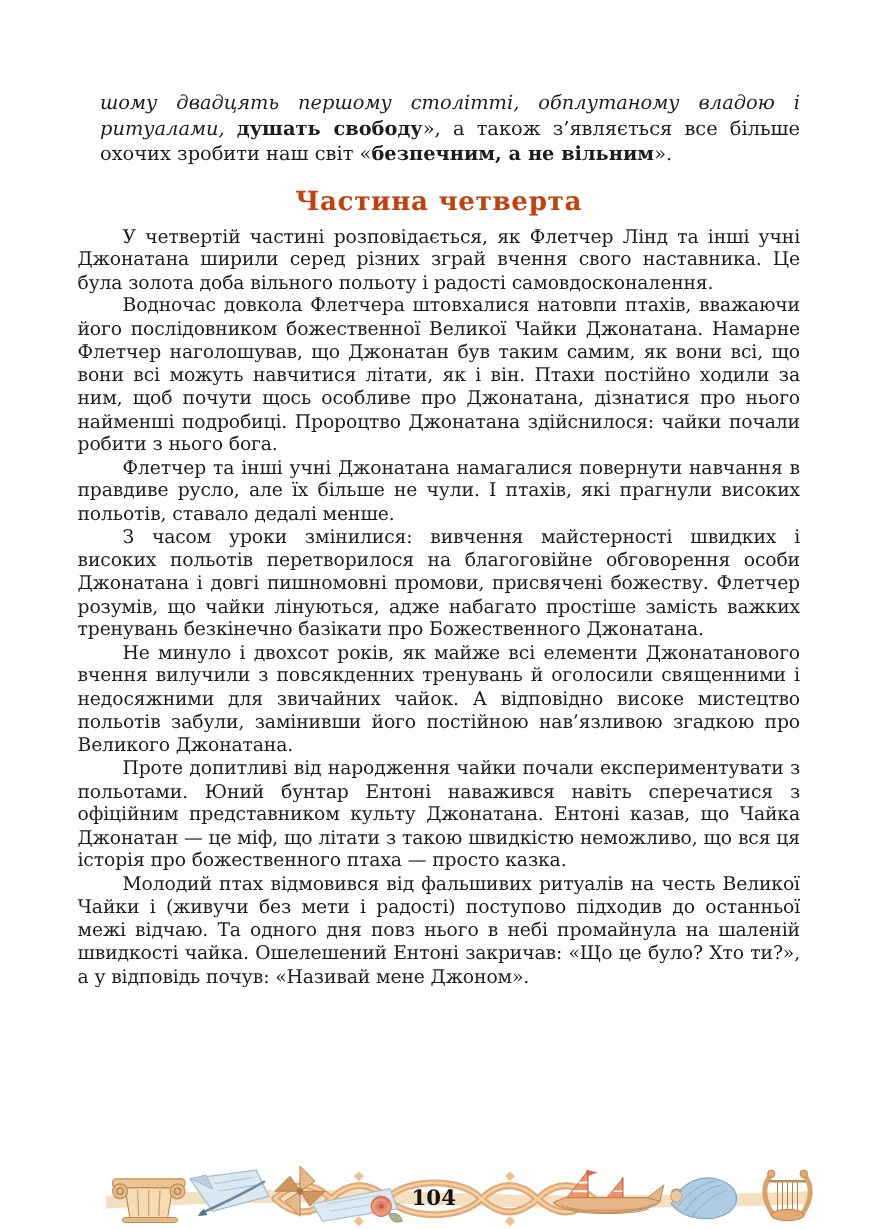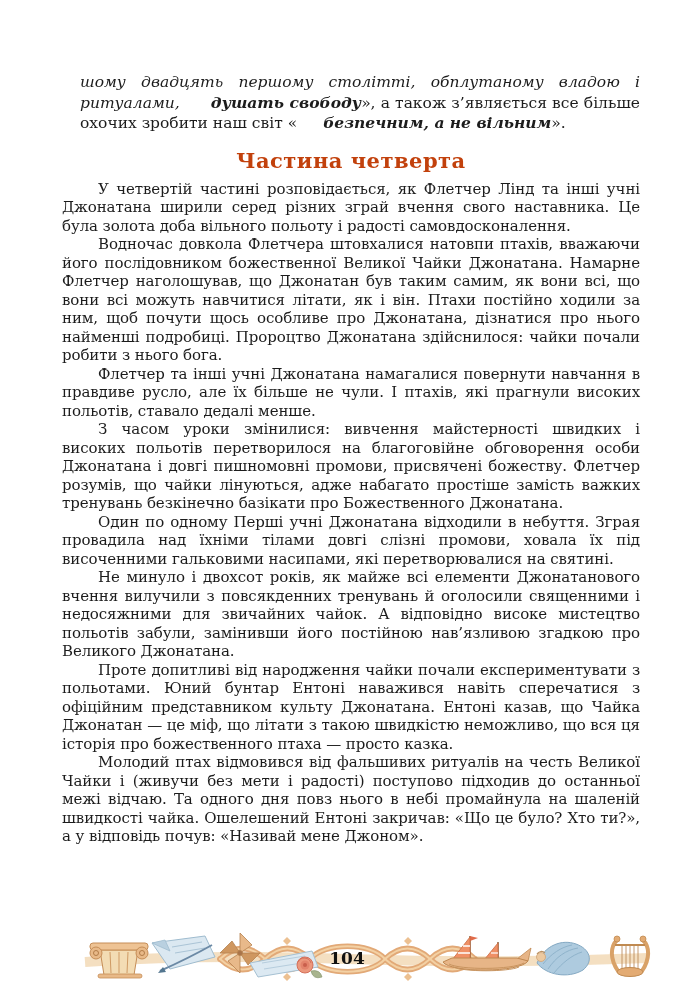--- a/index.html
+++ b/index.html
@@ -13,21 +13,21 @@
   }
   .page { padding: 72px 55px 0 62px; }
 
   .intro {
     margin: 0 0 0 18px;
     text-align: justify;
     font-size: 15.5px;
     line-height: 20.5px;
   }
   .seg-italic { font-style: italic; }
-  .seg-bold-italic { font-style: italic; font-weight: bold; margin-left: 26px; }
+  .seg-bold-italic { font-weight: bold; }
   .seg-regular { font-style: normal; }
 
   .chapter-title {
     margin: 14px 0 0 0;
     text-align: center;
     font-size: 21px;
     line-height: 26px;
     font-weight: bold;
     letter-spacing: 0.5px;
   }
@@ -64,21 +64,20 @@
   <p class="intro"><span class="seg-italic">шому двадцять першому столітті, обплутаному владою і ритуалами, </span><span class="seg-bold-italic">душать свободу</span><span class="seg-regular">», а також з’являється все більше охочих зробити наш світ «</span><span class="seg-bold-italic">безпечним, а не вільним</span><span class="seg-regular">».</span></p>
 
   <h2 class="chapter-title" style="color: #c2410c;">Частина четверта</h2>
 
 
   <div class="body-paragraphs">
       <p>У четвертій частині розповідається, як Флетчер Лінд та інші учні Джонатана ширили серед різних зграй вчення свого наставника. Це була золота доба вільного польоту і радості самовдосконалення.</p>
       <p>Водночас довкола Флетчера штовхалися натовпи птахів, вважаючи його послідовником божественної Великої Чайки Джонатана. Намарне Флетчер наголошував, що Джонатан був таким самим, як вони всі, що вони всі можуть навчитися літати, як і він. Птахи постійно ходили за ним, щоб почути щось особливе про Джонатана, дізнатися про нього найменші подробиці. Пророцтво Джонатана здійснилося: чайки почали робити з нього бога.</p>
       <p>Флетчер та інші учні Джонатана намагалися повернути навчання в правдиве русло, але їх більше не чули. І птахів, які прагнули високих польотів, ставало дедалі менше.</p>
       <p>З часом уроки змінилися: вивчення майстерності швидких і високих польотів перетворилося на благоговійне обговорення особи Джонатана і довгі пишномовні промови, присвячені божеству. Флетчер розумів, що чайки лінуються, адже набагато простіше замість важких тренувань безкінечно базікати про Божественного Джонатана.</p>
-      <p>Один по одному Перші учні Джонатана відходили в небуття. Зграя провадила над їхніми тілами довгі слізні промови, ховала їх під височенними гальковими насипами, які перетворювалися на святині.</p>
       <p>Не минуло і двохсот років, як майже всі елементи Джонатанового вчення вилучили з повсякденних тренувань й оголосили священними і недосяжними для звичайних чайок. А відповідно високе мистецтво польотів забули, замінивши його постійною нав’язливою згадкою про Великого Джонатана.</p>
       <p>Проте допитливі від народження чайки почали експериментувати з польотами. Юний бунтар Ентоні наважився навіть сперечатися з офіційним представником культу Джонатана. Ентоні казав, що Чайка Джонатан — це міф, що літати з такою швидкістю неможливо, що вся ця історія про божественного птаха — просто казка.</p>
       <p>Молодий птах відмовився від фальшивих ритуалів на честь Великої Чайки і (живучи без мети і радості) поступово підходив до останньої межі відчаю. Та одного дня повз нього в небі промайнула на шаленій швидкості чайка. Ошелешений Ентоні закричав: «Що це було? Хто ти?», а у відповідь почув: «Називай мене Джоном».</p>
     </div>
 
 </div>
 
 <div class="footer-ornament">
   <svg width="695" height="52" viewBox="0 0 695 52" xmlns="http://www.w3.org/2000/svg">
 

